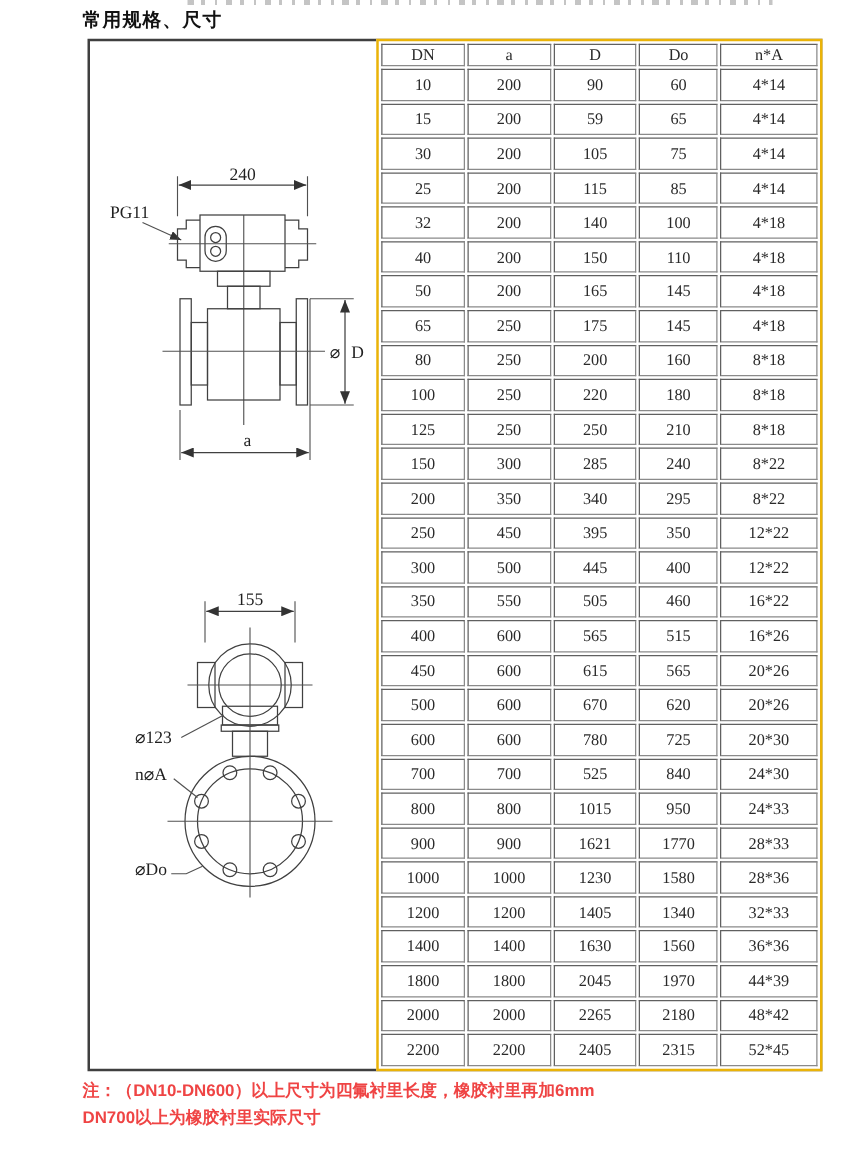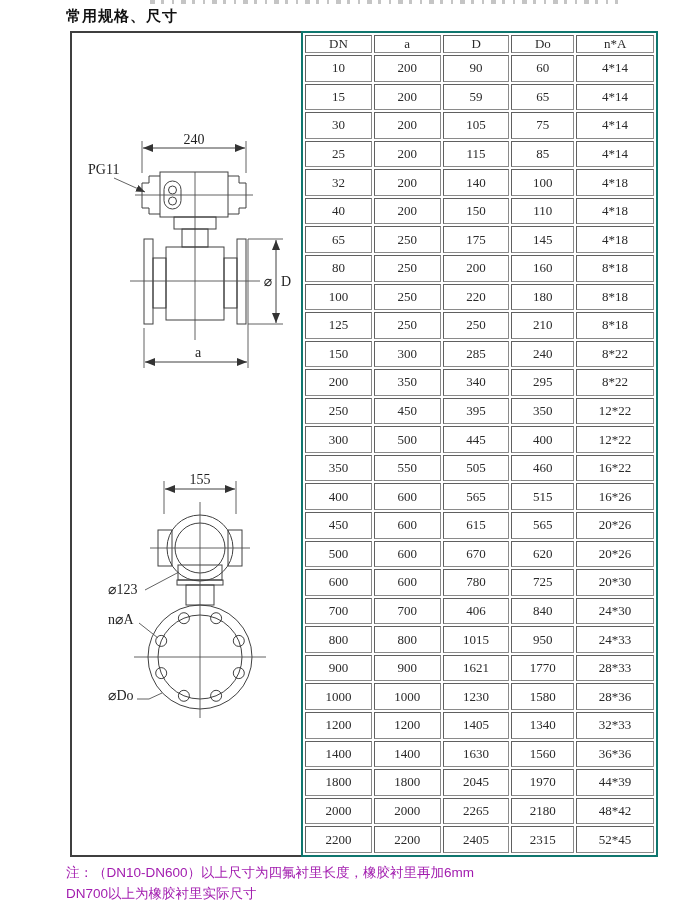--- a/index.html
+++ b/index.html
@@ -7,29 +7,29 @@
         font-family:"Liberation Serif",serif;color:#222;}
   .clipped-remnant{position:absolute;left:150px;top:0;width:468px;height:4px;opacity:.5;
         background:repeating-linear-gradient(90deg,#8a8a8a 0 5px,transparent 5px 11px,
         #8a8a8a 11px 14px,transparent 14px 22px,#8a8a8a 22px 24px,transparent 24px 31px);}
   .doc-title{position:absolute;left:66px;top:7px;font-size:15px;font-weight:bold;
         letter-spacing:1px;color:#111;font-family:"Liberation Sans",sans-serif;}
   .frame{position:absolute;left:70px;top:31px;width:584px;height:822px;
         border:2px solid #3f3f3f;background:#fff;}
   .drawing-svg{position:absolute;left:0;top:0;width:233px;height:822px;}
   table.spec-table{position:absolute;left:229px;top:-2px;width:357px;height:826px;
-        border-collapse:separate;border-spacing:2px;border:2px solid #0f766e;
+        border-collapse:separate;border-spacing:2px;border:2px solid #eab308;
         table-layout:fixed;background:#fff;}
   table.spec-table th, table.spec-table td{
         border:1px solid #8a8a8a;border-top-color:#606060;border-left-color:#606060;
         text-align:center;vertical-align:middle;padding:0;
         font-family:"Liberation Serif",serif;font-size:13px;font-weight:normal;color:#2a2a2a;}
   col.c1,col.c2,col.c3{width:19.6%;} col.c4{width:18.4%;} col.c5{width:22.8%;}
-  .notes{position:absolute;left:66px;top:862px;width:580px;font-size:13.5px;font-weight:normal;
-        line-height:21px;color:#a21caf;font-family:"Liberation Sans",sans-serif;}
+  .notes{position:absolute;left:66px;top:862px;width:580px;font-size:13.5px;font-weight:bold;
+        line-height:21px;color:#ef4444;font-family:"Liberation Sans",sans-serif;}
   svg text{font-family:"Liberation Serif",serif;font-size:14px;fill:#1f1f1f;font-weight:normal;}
   svg .ln{stroke:#404040;stroke-width:1;fill:none;}
   svg .thin{stroke:#505050;stroke-width:0.9;fill:none;}
 </style>
 </head>
 <body>
 
 <div class="page">
 
   <div class="clipped-remnant"></div>
@@ -202,20 +202,27 @@
             <td>4*18</td>
           </tr>
           <tr>
             <td>40</td>
             <td>200</td>
             <td>150</td>
             <td>110</td>
             <td>4*18</td>
           </tr>
           <tr>
+            <td>50</td>
+            <td>200</td>
+            <td>165</td>
+            <td>145</td>
+            <td>4*18</td>
+          </tr>
+          <tr>
             <td>65</td>
             <td>250</td>
             <td>175</td>
             <td>145</td>
             <td>4*18</td>
           </tr>
           <tr>
             <td>80</td>
             <td>250</td>
             <td>200</td>
@@ -295,21 +302,21 @@
           <tr>
             <td>600</td>
             <td>600</td>
             <td>780</td>
             <td>725</td>
             <td>20*30</td>
           </tr>
           <tr>
             <td>700</td>
             <td>700</td>
-            <td>406</td>
+            <td>525</td>
             <td>840</td>
             <td>24*30</td>
           </tr>
           <tr>
             <td>800</td>
             <td>800</td>
             <td>1015</td>
             <td>950</td>
             <td>24*33</td>
           </tr>

